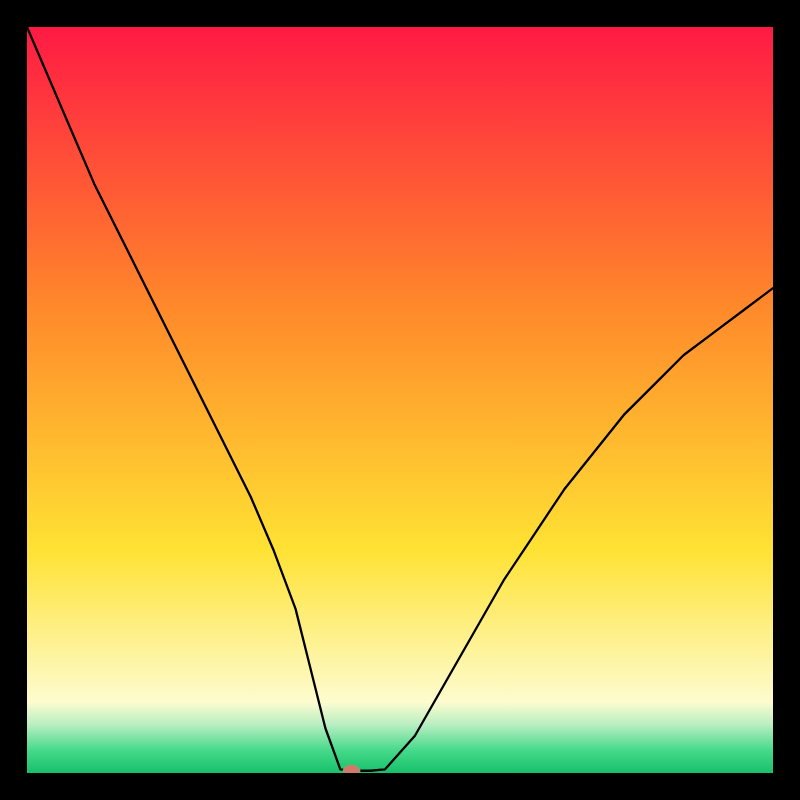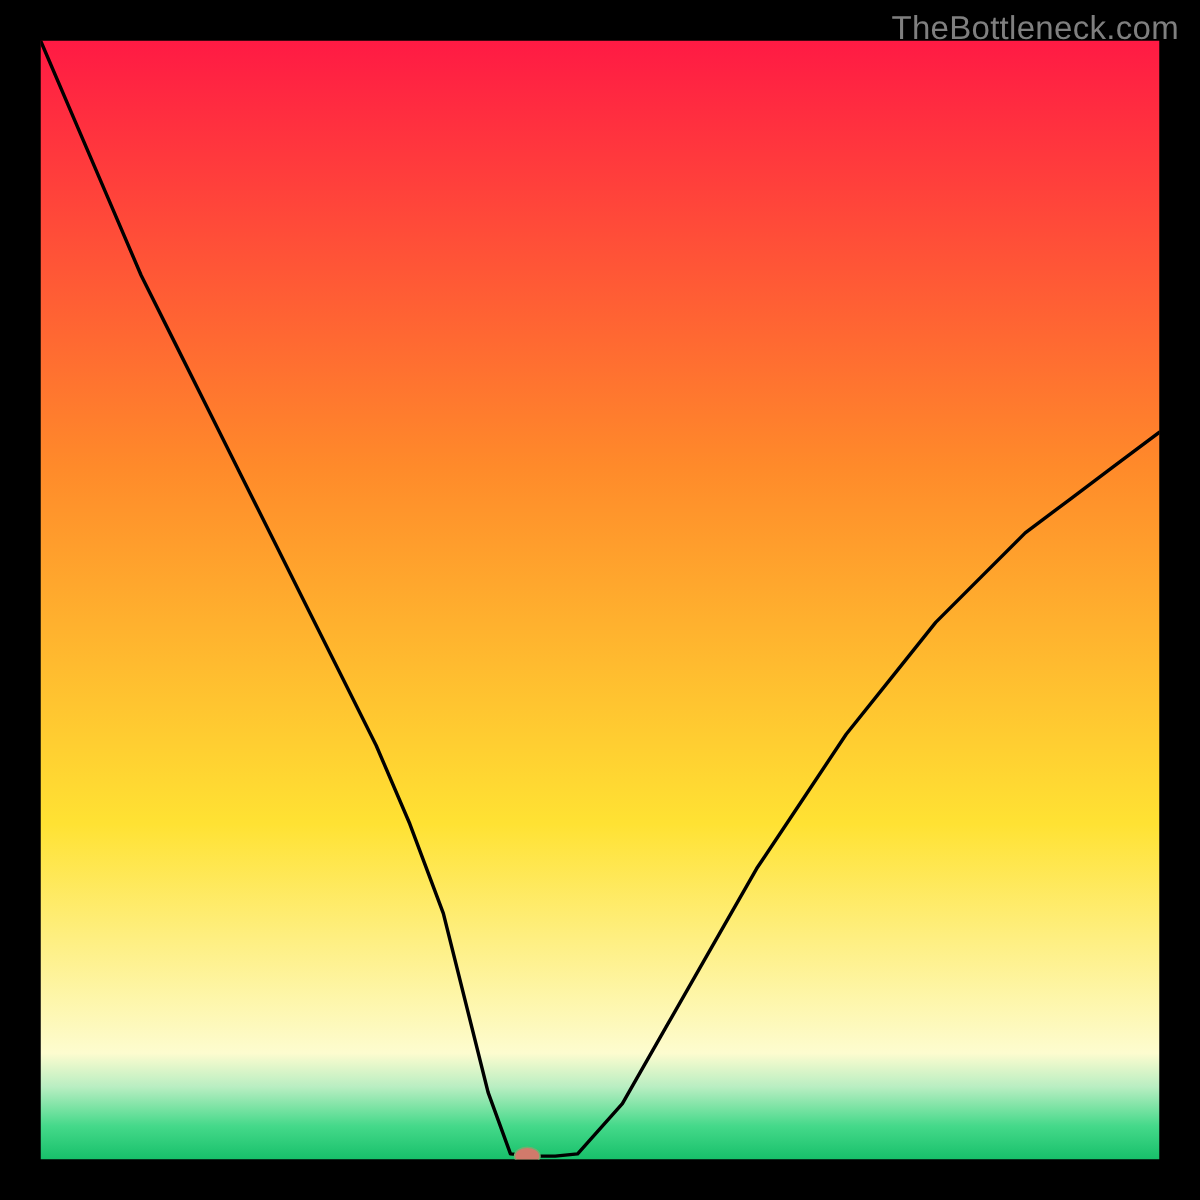--- a/index.html
+++ b/index.html
@@ -33,21 +33,20 @@
     top: 27px;
     width: 746px;
     height: 746px;
     display: block;
   }
 </style>
 </head>
 <body>
 
 <div class="frame">
-  <div class="watermark">TheBottleneck.com</div>
   <svg class="plot" viewBox="0 0 746 746" preserveAspectRatio="none">
     <defs>
       <linearGradient id="bg-grad" x1="0" y1="0" x2="0" y2="1">
           <stop offset="0%" stop-color="#ff1a44"></stop>
           <stop offset="38%" stop-color="#ff8a2a"></stop>
           <stop offset="70%" stop-color="#ffe233"></stop>
           <stop offset="90.5%" stop-color="#fdfccf"></stop>
           <stop offset="93.5%" stop-color="#b9eec2"></stop>
           <stop offset="97%" stop-color="#45d98a"></stop>
           <stop offset="100%" stop-color="#17c06a"></stop>

